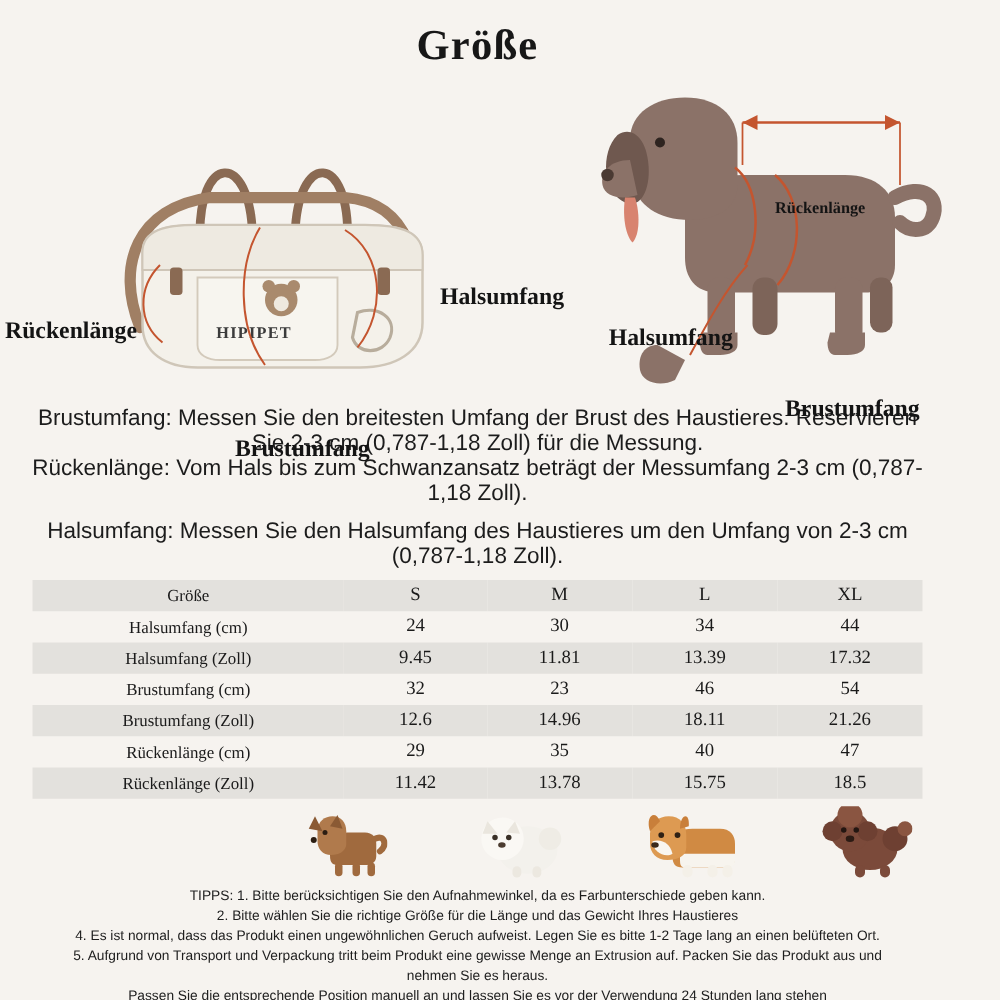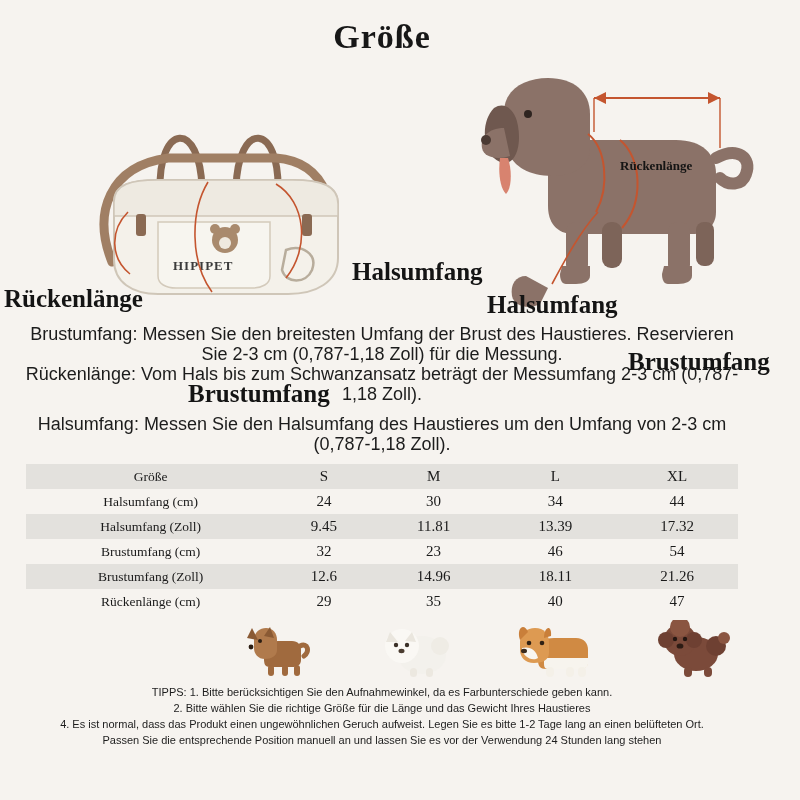--- a/index.html
+++ b/index.html
@@ -39,21 +39,21 @@
   }
   .illus svg { display: block; }
 
   .lbl {
     position: absolute;
     font-family: "Liberation Serif", serif;
     font-weight: bold;
     color: #141414;
     white-space: nowrap;
   }
-  .lbl.big { font-size: 25px; margin-top: 31px; }
+  .lbl.big { font-size: 19px; }
   .lbl.small { font-size: 13px; }
 
   
   #lbl-ruecken-left  { left: 4px;   top: 192px; }
   #lbl-hals-left     { left: 352px; top: 165px; }
   #lbl-brust-left    { left: 188px; top: 287px; }
   #lbl-ruecken-right { left: 620px; top: 96px; font-size: 13px; }
   #lbl-hals-right    { left: 487px; top: 198px; }
   #lbl-brust-right   { left: 628px; top: 255px; }
 
@@ -253,20 +253,27 @@
         </tr>
 
         <tr class="plain">
           <td class="rowhead">Rückenlänge (cm)</td>
           <td>29</td>
           <td>35</td>
           <td>40</td>
           <td>47</td>
         </tr>
 
+        <tr class="shade">
+          <td class="rowhead">Rückenlänge (Zoll)</td>
+          <td>11.42</td>
+          <td>13.78</td>
+          <td>15.75</td>
+          <td>18.5</td>
+        </tr>
 
       </tbody>
     </table>
   </div>
 
   <div class="pets">
 
     <svg width="72" height="56" viewBox="0 0 72 56" style="left:212px;">
       <path d="M26 28 C26 22, 32 19, 40 19 L54 19 C60 19, 63 23, 63 28 L63 38
                C63 43, 59 45, 54 45 L32 45 C27 45, 26 42, 26 37 Z" fill="#a06a3e"></path>
@@ -325,16 +332,17 @@
       <rect x="30" y="47" width="8" height="10" rx="4" fill="#7b4a3a"></rect>
       <rect x="50" y="47" width="8" height="10" rx="4" fill="#7b4a3a"></rect>
       <circle cx="70" cy="18" r="6" fill="#8a5541"></circle>
     </svg>
   </div>
 
   <div class="tips">
     <div>TIPPS: 1. Bitte berücksichtigen Sie den Aufnahmewinkel, da es Farbunterschiede geben kann.</div>
     <div>2. Bitte wählen Sie die richtige Größe für die Länge und das Gewicht Ihres Haustieres</div>
     <div>4. Es ist normal, dass das Produkt einen ungewöhnlichen Geruch aufweist. Legen Sie es bitte 1-2 Tage lang an einen belüfteten Ort.</div>
+    <div>5. Aufgrund von Transport und Verpackung tritt beim Produkt eine gewisse Menge an Extrusion auf. Packen Sie das Produkt aus und nehmen Sie es heraus.</div>
     <div>Passen Sie die entsprechende Position manuell an und lassen Sie es vor der Verwendung 24 Stunden lang stehen</div>
   </div>
 
 </div>
 
 </body></html>

